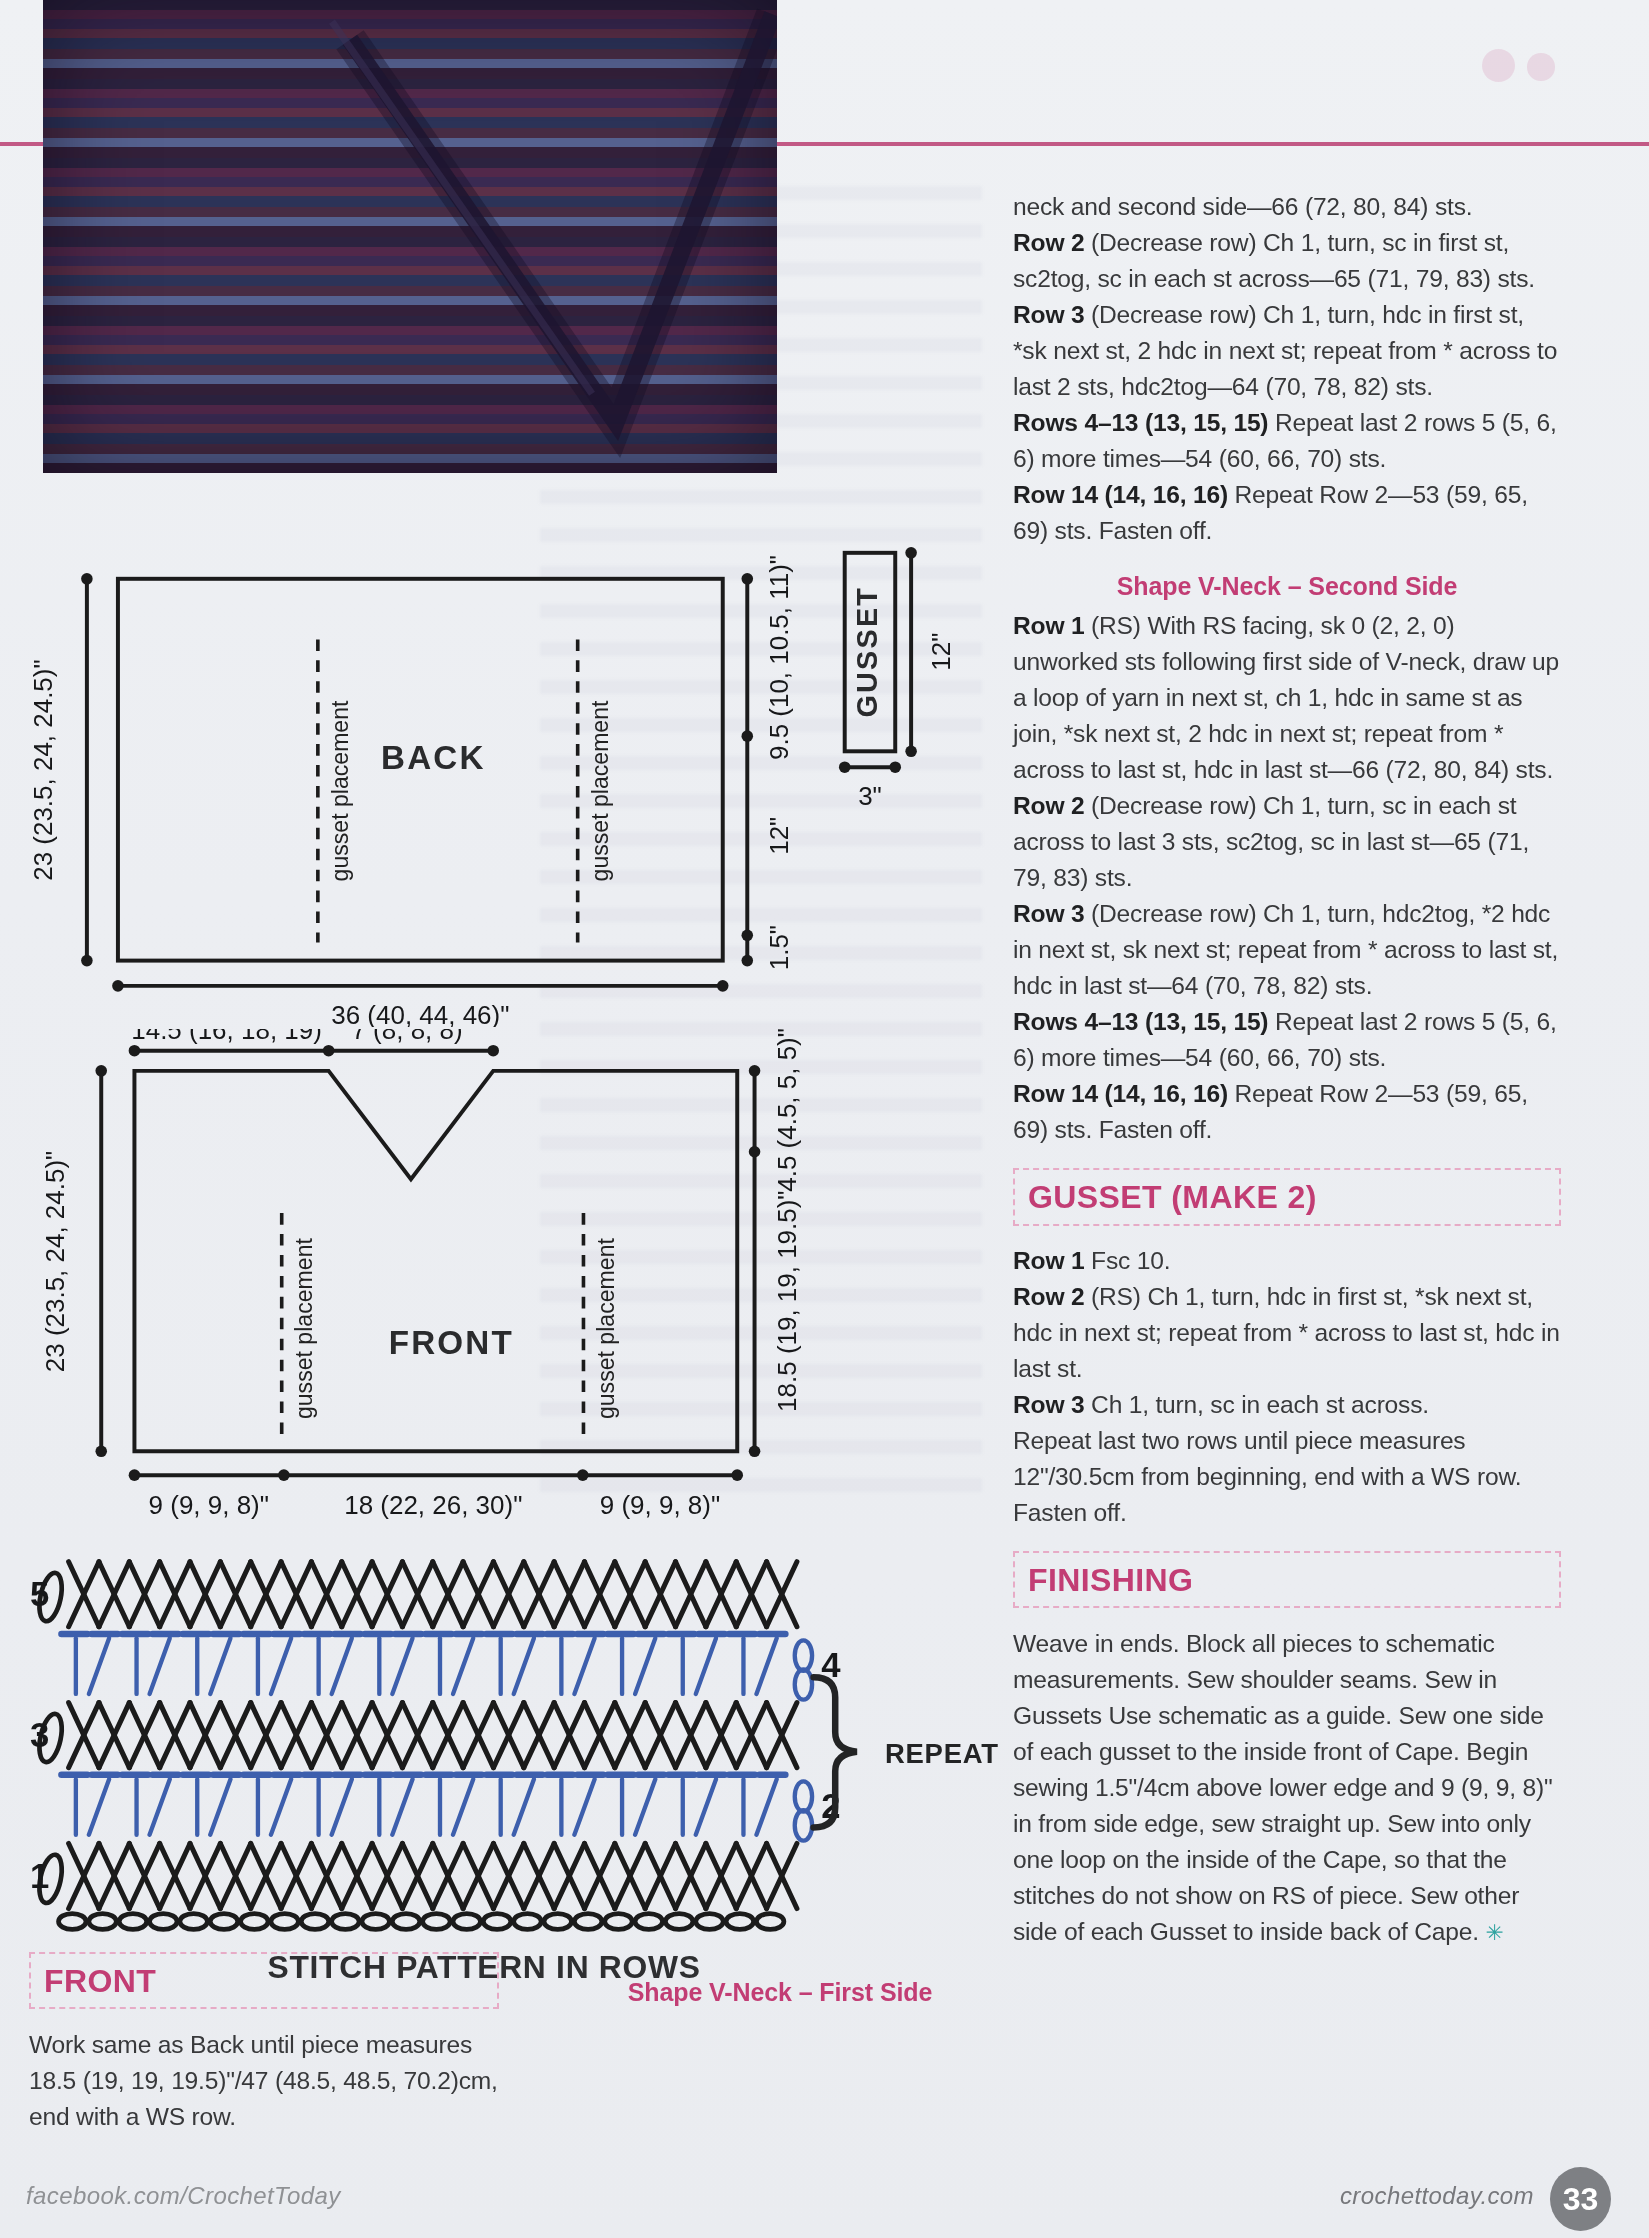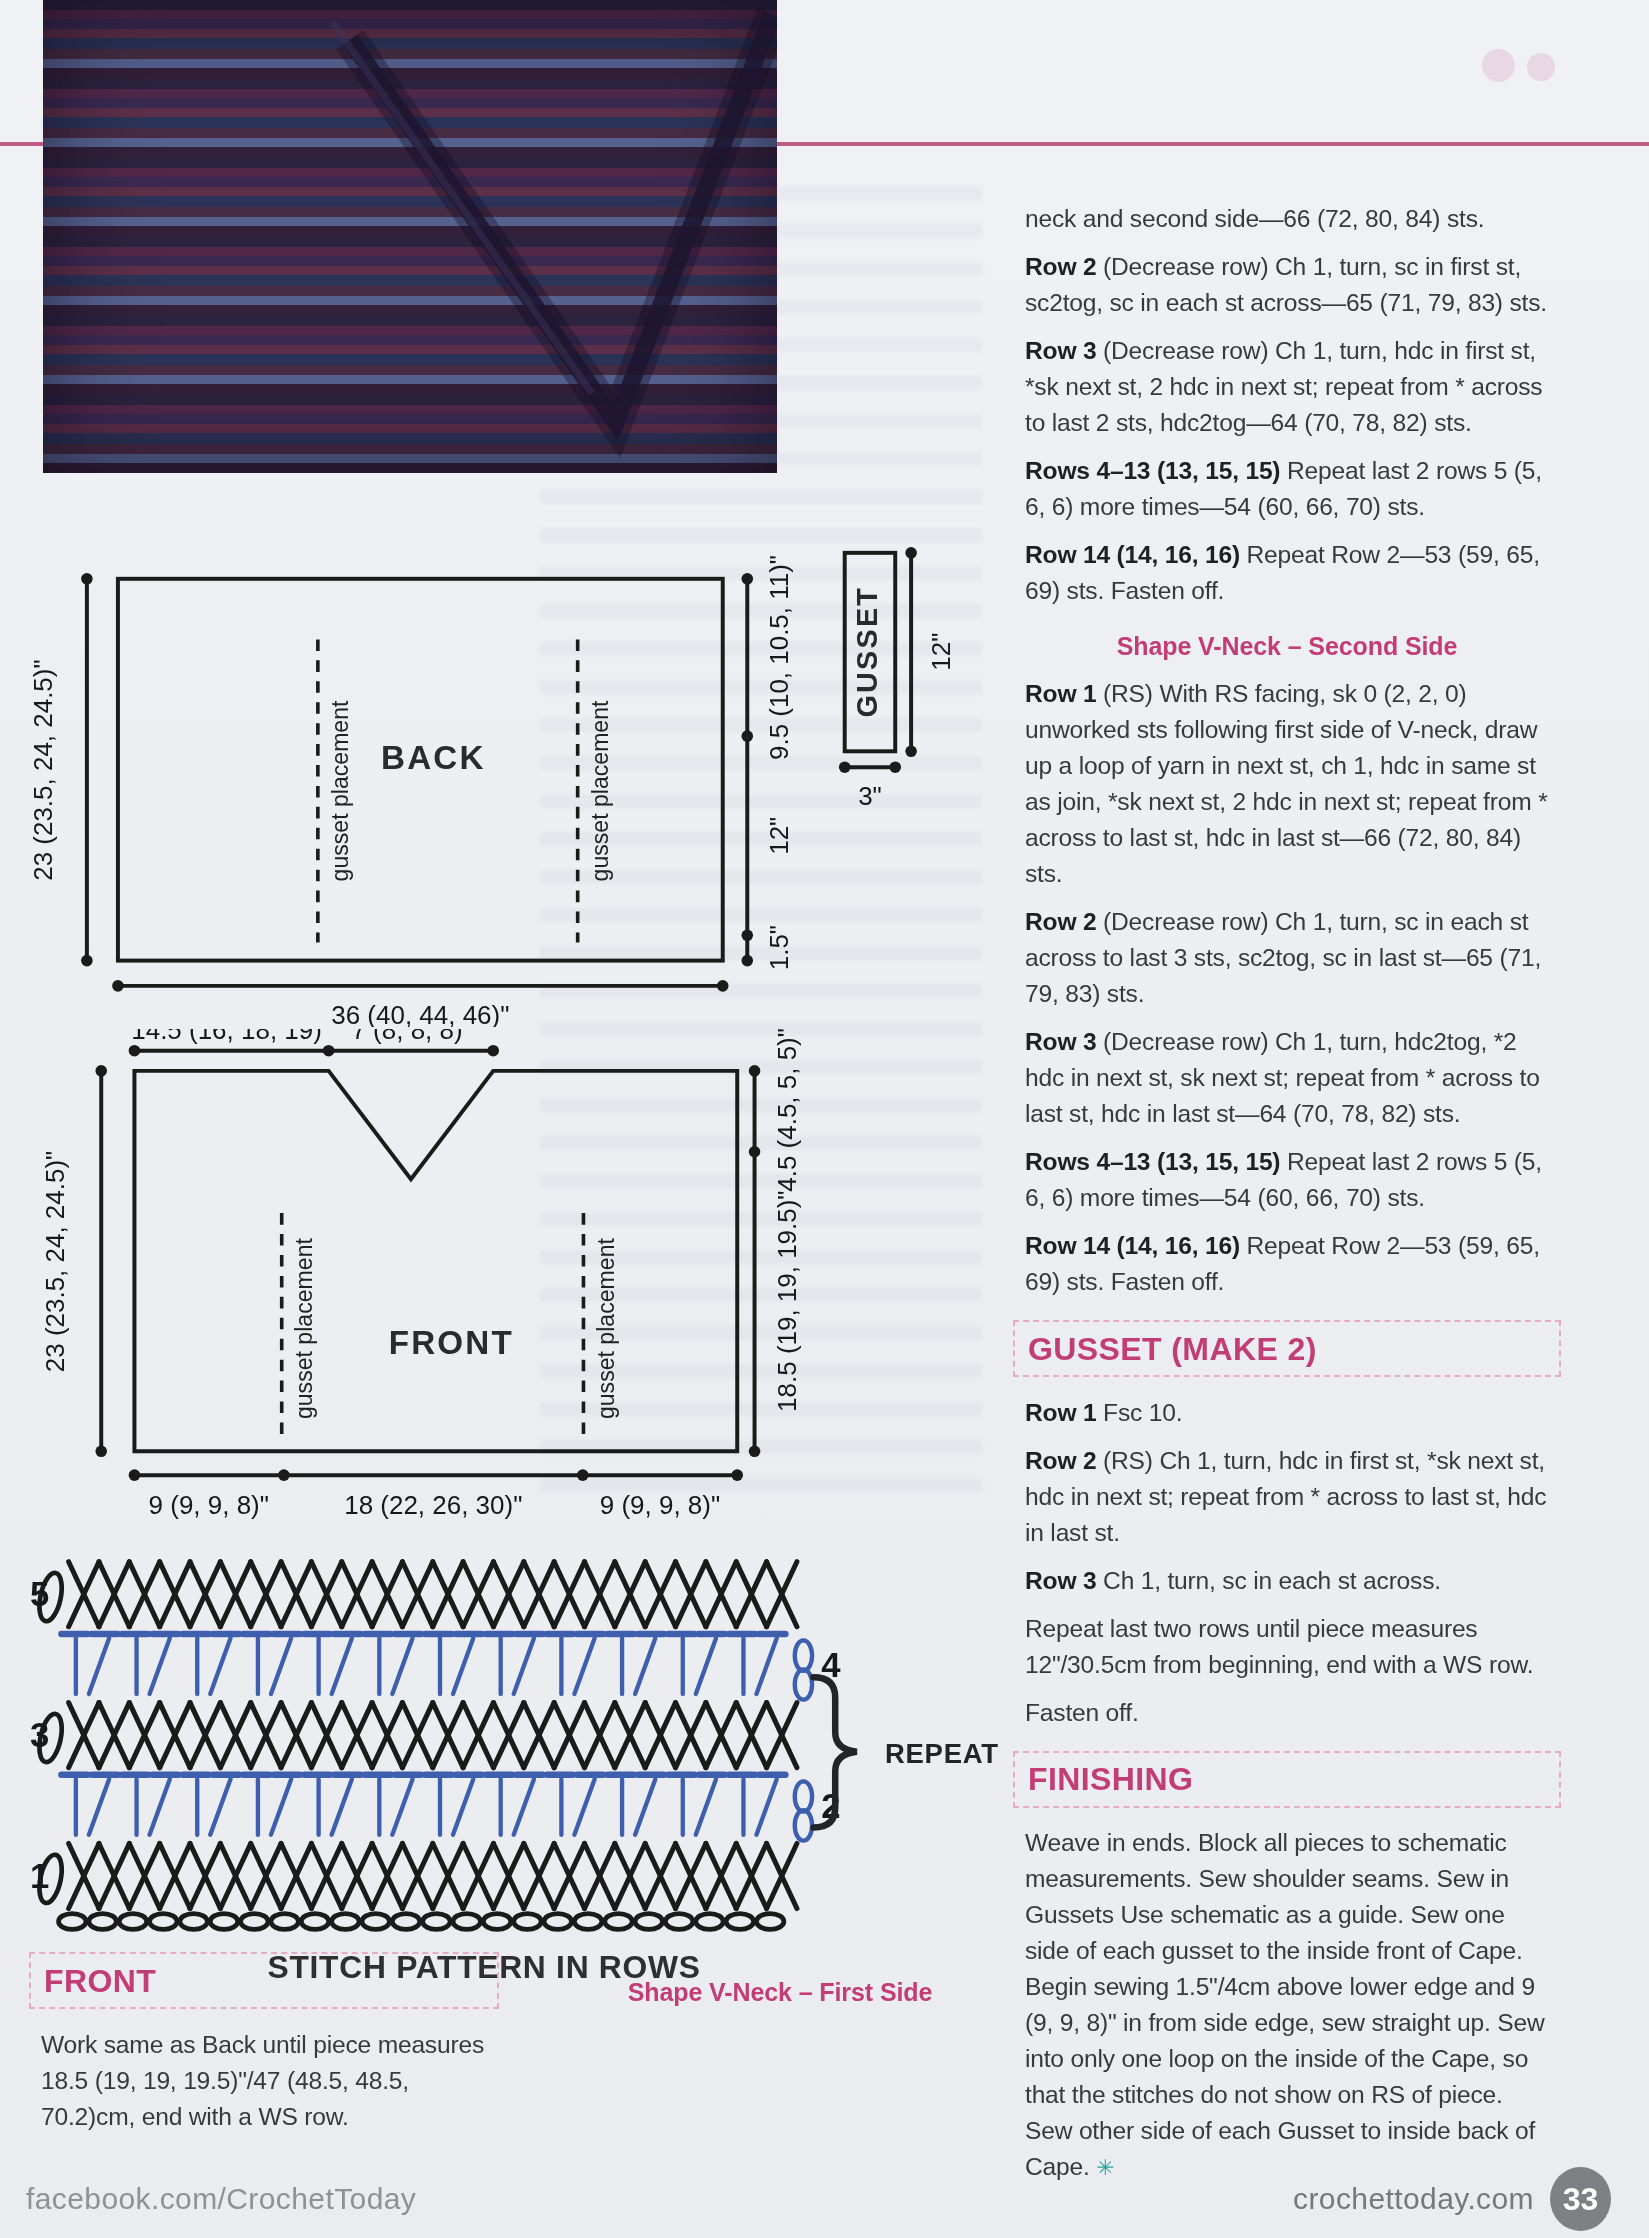--- a/index.html
+++ b/index.html
@@ -24,35 +24,35 @@
       repeating-linear-gradient(180deg, rgba(96,120,185,.22) 0 16px, rgba(0,0,0,0) 16px 108px, rgba(150,60,90,.18) 108px 123px, rgba(0,0,0,0) 123px 188px);
     box-shadow:inset 0 0 101px rgba(8,4,18,.6);}
   .photo svg{position:absolute;inset:0;}
   .pink-rule{position:absolute;left:0;top:142px;width:1650px;height:3.6px;background:#bd4879;opacity:.9;}
   .ghost{position:absolute;left:540px;top:186px;width:442px;height:1329px;
     background:repeating-linear-gradient(180deg, rgba(110,120,160,.05) 0 14.4px, transparent 14.4px 38px);
     filter:blur(1.4px);}
   .hdr-ghost{position:absolute;border-radius:50%;background:rgba(200,90,140,.16);}
   
   .col{position:absolute;color:#38393b;font-size:24.6px;line-height:36px;letter-spacing:-0.2px;}
-  .col p{margin:12px;}
+  .col p{margin:0;}
   .col b{color:#1f2022;}
   .pink-heading{color:#c23d74;font-weight:bold;font-size:25px;margin:19px 0 4.3px;letter-spacing:-0.1px;text-align:center;}
   .dash-box{border:2.2px dashed #e7abc6;color:#c23d74;font-weight:bold;font-size:32px;
     padding:8.7px 13px;margin:20px 0 17.3px;letter-spacing:0.4px;}
   .end-icon{color:#2fa3a0;font-size:21.7px;}
   
   svg text{font-family:"Liberation Sans",sans-serif;fill:#17181a;}
   .dim{font-size:36px;}
   .piece-label{font-size:46px;font-weight:bold;letter-spacing:3px;fill:#2a2b2d;}
   .gp-label{font-size:32px;fill:#222;}
   .rowed{font-size:48px;font-weight:bold;}
   .caption{font-size:44px;font-weight:bold;letter-spacing:1px;fill:#2e2f31;}
   .repeat{font-size:38px;font-weight:bold;letter-spacing:1px;fill:#232425;}
-  .footer-text{position:absolute;top:2182px;font-size:30px;color:#8f9194;letter-spacing:0.4px;}
+  .footer-text{position:absolute;top:2182px;font-size:24px;color:#8f9194;letter-spacing:0.4px;font-style:italic;}
   .page-num{position:absolute;left:1550px;top:2167px;width:61px;height:64px;border-radius:50%;
     background:#7e8084;color:#fff;font-weight:bold;font-size:32px;display:flex;align-items:center;justify-content:center;}
 </style>
 </head>
 <body>
 
 <div class="page">
 
   <div class="pink-rule"></div>
   <div class="hdr-ghost" style="left:1482px;top:49px;width:33px;height:33px;"></div>

